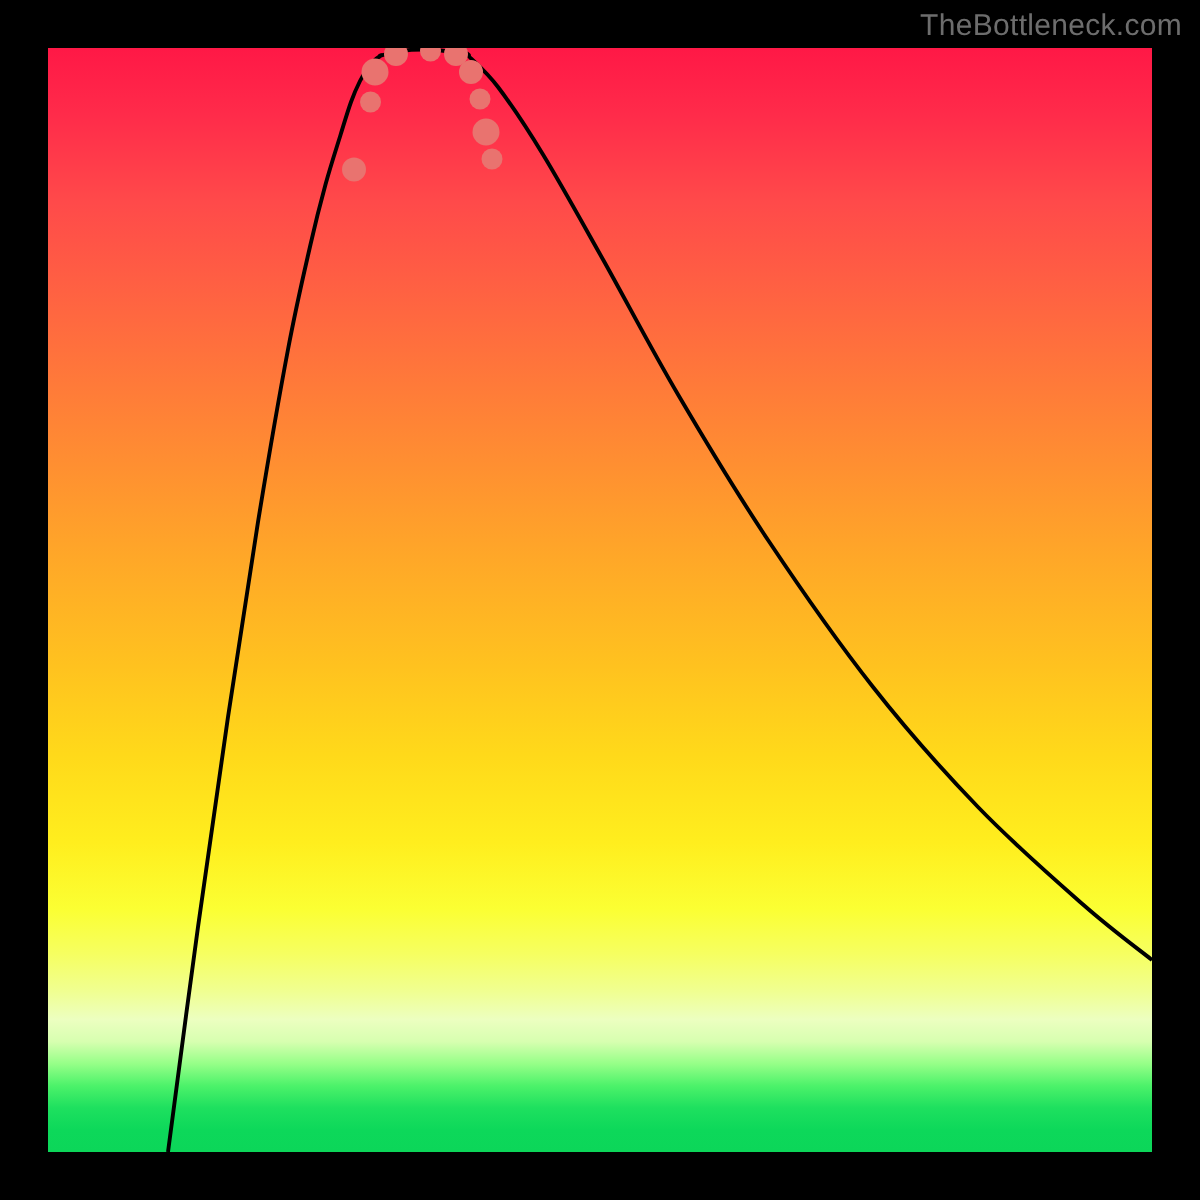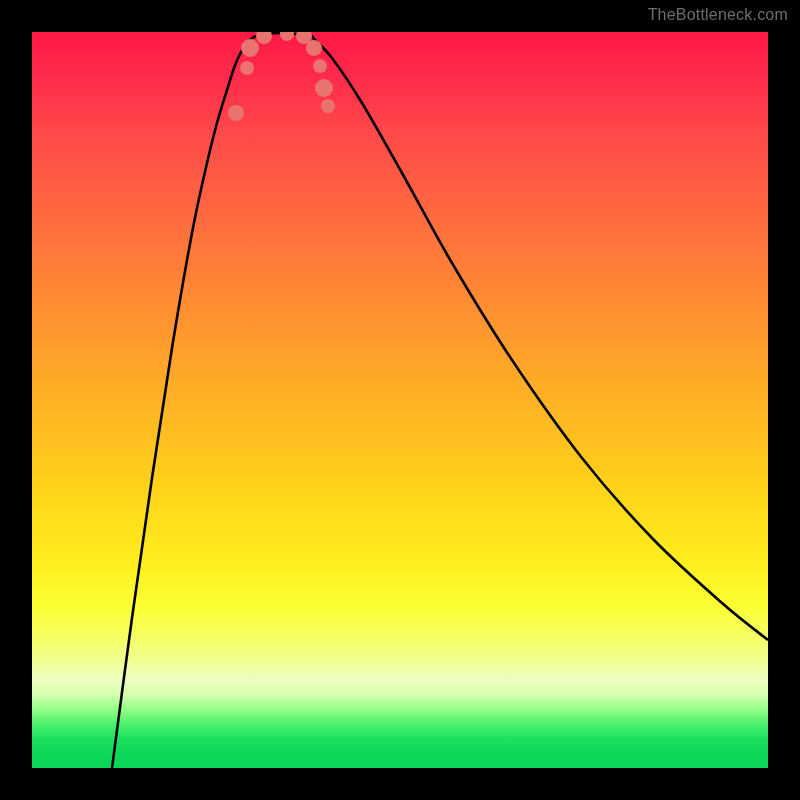--- a/index.html
+++ b/index.html
@@ -44,21 +44,21 @@
       #1ee05f 96%,
       #0dd85a 98%,
       #0cd659 100%
     );
   }
   .watermark {
     position: absolute;
     top: 6px;
     right: 12px;
     color: #6d6d6d;
-    font-size: 16px;
+    font-size: 20px;
     letter-spacing: 0.2px;
     font-weight: 500;
     user-select: none;
   }
   svg.curve {
     position: absolute;
     inset: 0;
   }
 </style>
 </head>

